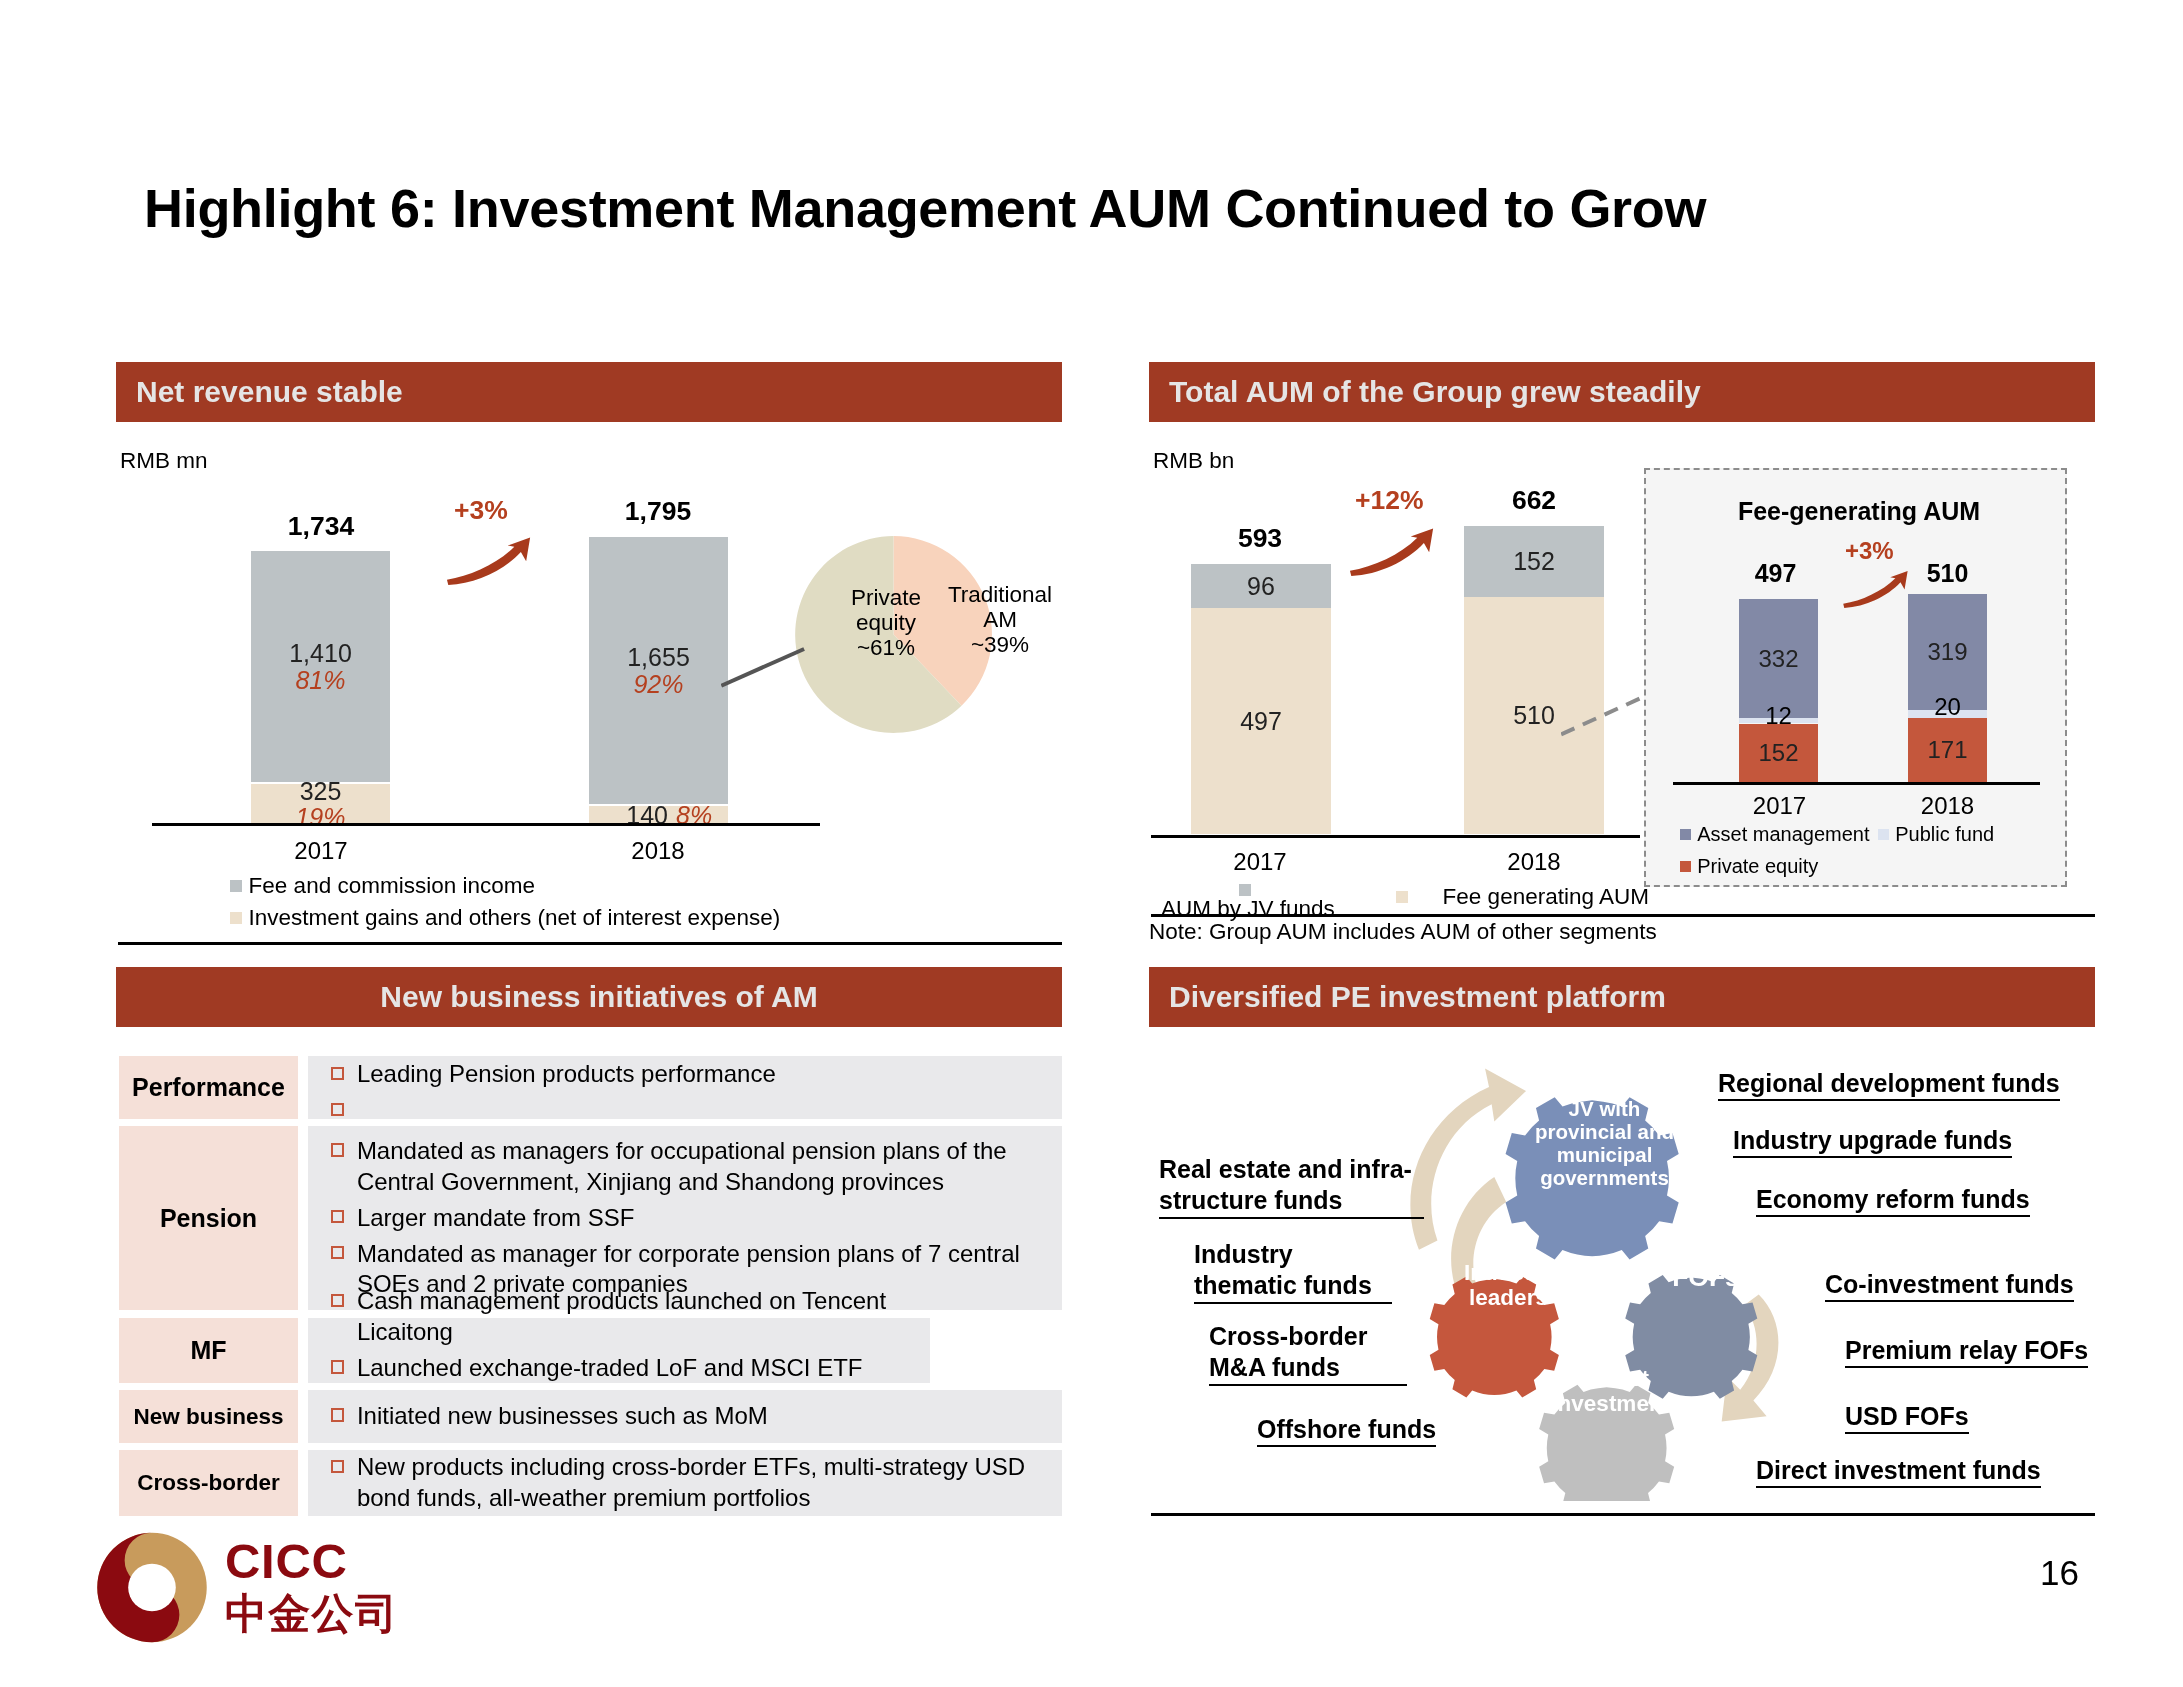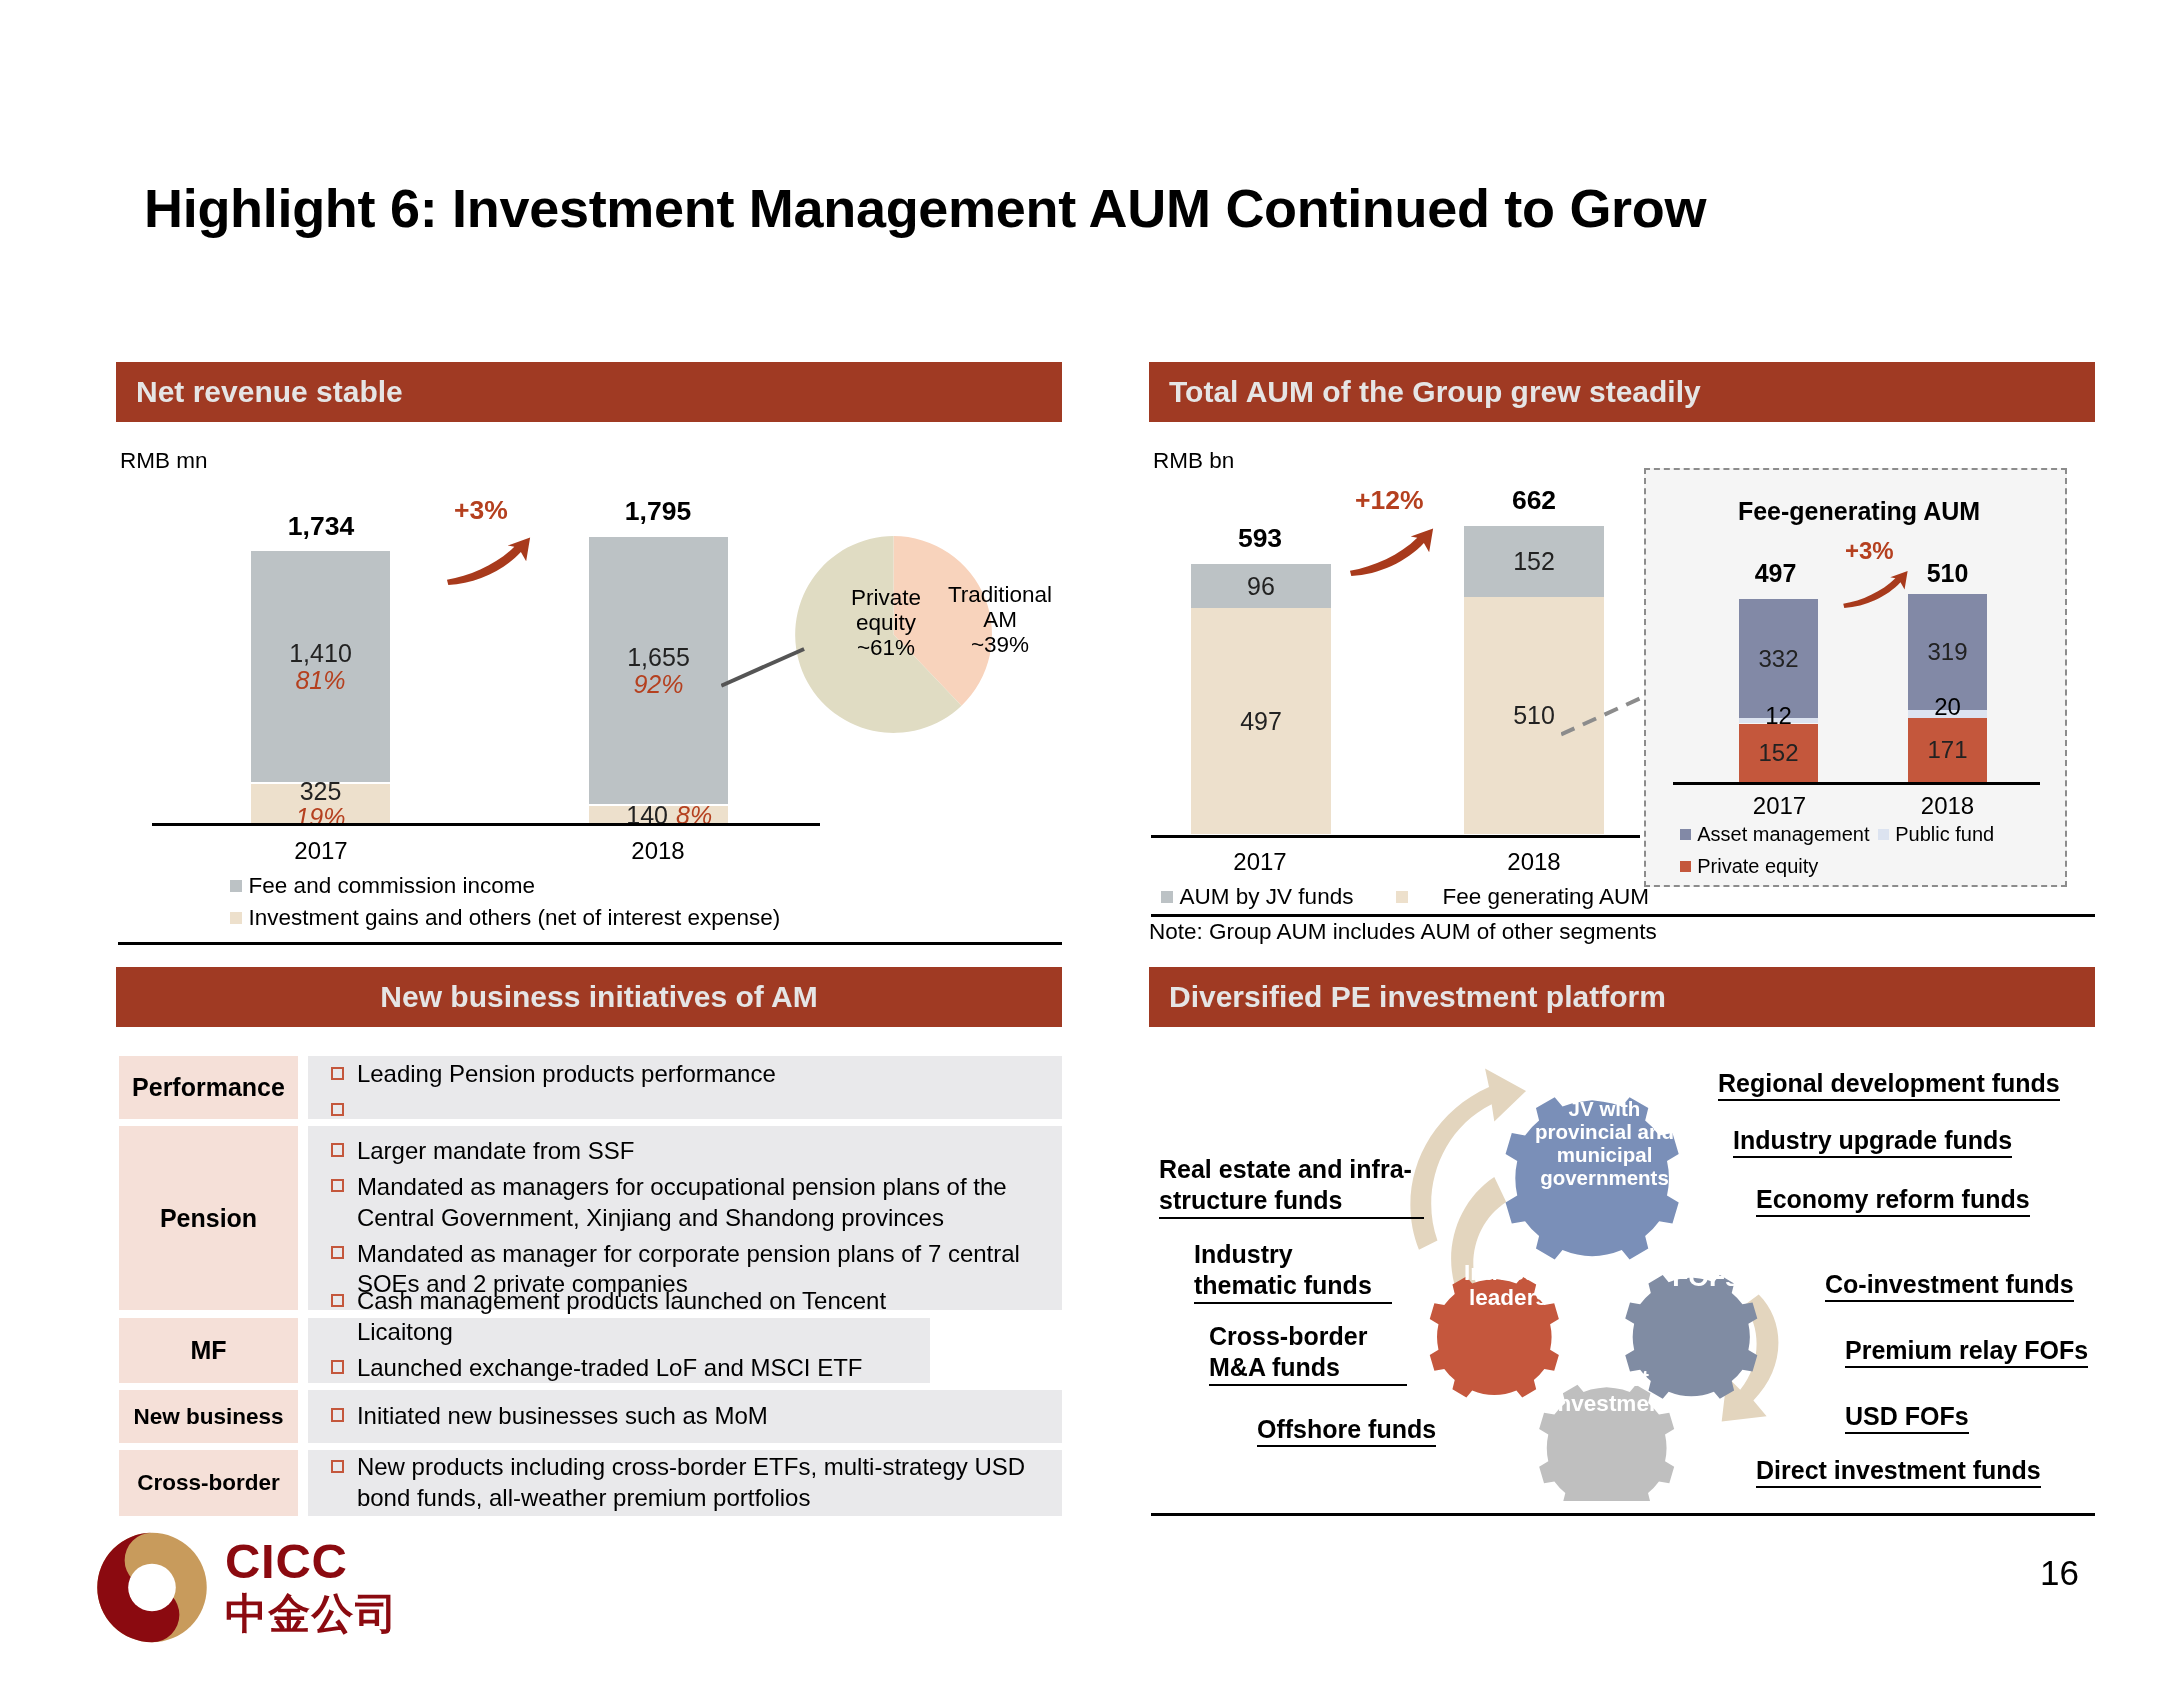--- a/index.html
+++ b/index.html
@@ -175,21 +175,21 @@
   <div class="val-num">152</div>
 </div>
 <div class="bar-seg seg-beige" style="left:1464px;top:597px;width:140px;height:237px;">
   <div class="val-num">510</div>
 </div>
 
 <div class="axis-line" style="left:1151px;top:835px;width:489px;"></div>
 <div class="axis-cat" style="left:1184px;top:848px;width:152px;">2017</div>
 <div class="axis-cat" style="left:1458px;top:848px;width:152px;">2018</div>
 
-<div class="legend-row" style="left:1161px;top:884px;">
+<div class="legend-row" style="left:1161px;top:884px;flex-direction:column;">
   <span class="legend-sw seg-gray"></span>
   <span>AUM by JV funds</span>
 </div>
 <div class="legend-row" style="left:1396px;top:884px;gap:28px;">
   <span class="legend-sw seg-beige"></span>
   <span>Fee generating AUM</span>
 </div>
 <div class="hr-black" style="left:1151px;top:914px;width:944px;"></div>
 <div class="abs" id="note-line">Note: Group AUM includes AUM of other segments</div>
 
@@ -254,25 +254,25 @@
     <span class="bullet-box"></span>
   </div>
 </div>
 
 <div class="cat-cell" style="left:119px;top:1126px;width:179px;height:184px;">
   <span>Pension</span>
 </div>
 <div class="desc-cell" style="left:308px;top:1126px;width:754px;height:184px;">
   <div class="bullet-line">
     <span class="bullet-box"></span>
+    <span>Mandated as managers for occupational pension plans of the Central Government, Xinjiang and Shandong provinces</span>
+  </div>
+  <div class="bullet-line">
+    <span class="bullet-box"></span>
     <span>Larger mandate from SSF</span>
-  </div>
-  <div class="bullet-line">
-    <span class="bullet-box"></span>
-    <span>Mandated as managers for occupational pension plans of the Central Government, Xinjiang and Shandong provinces</span>
   </div>
   <div class="bullet-line">
     <span class="bullet-box"></span>
     <span>Mandated as manager for corporate pension plans of 7 central SOEs and 2 private companies</span>
   </div>
 </div>
 
 <div class="cat-cell" style="left:119px;top:1318px;width:179px;height:65px;">
   <span>MF</span>
 </div>

